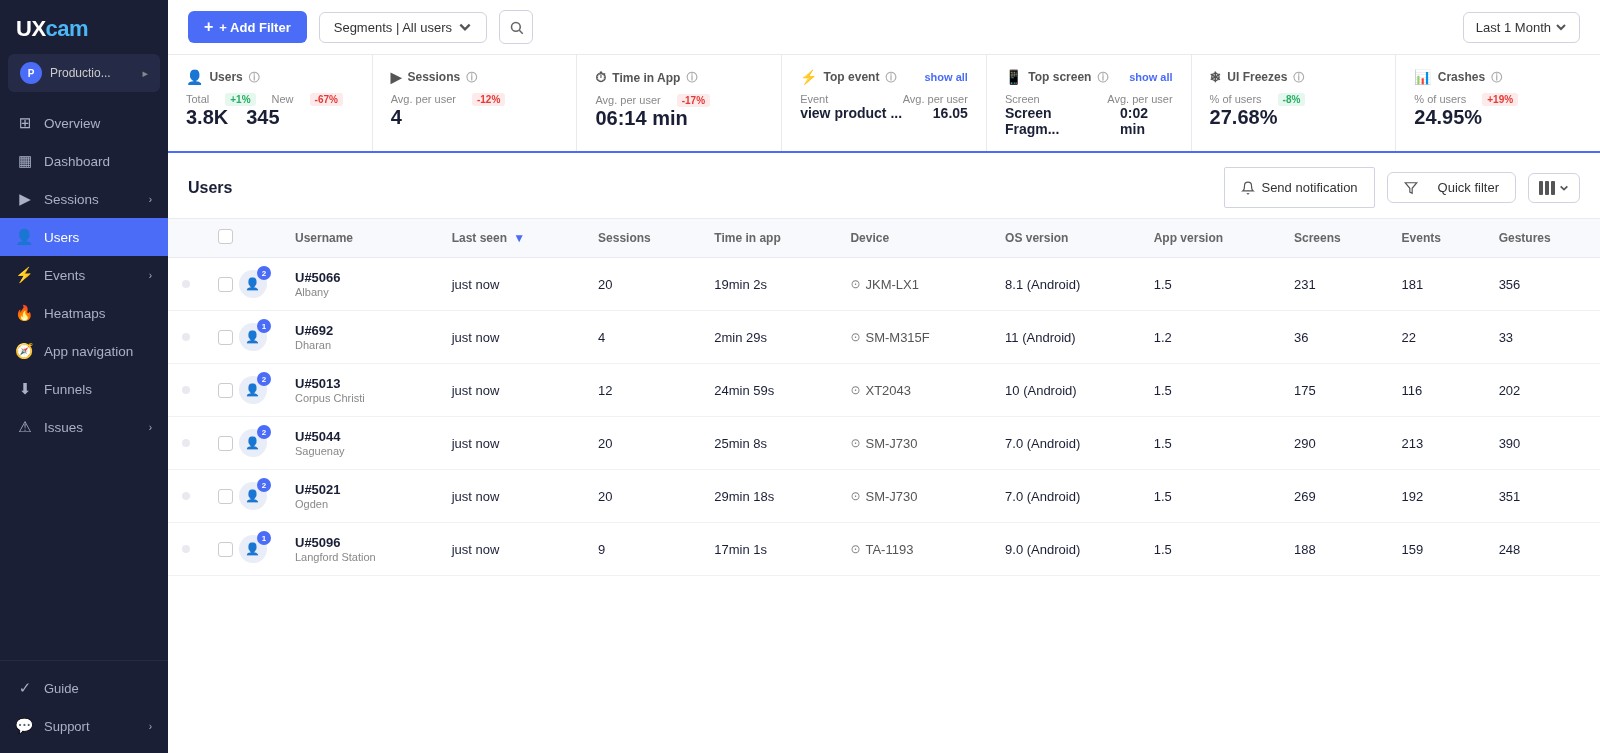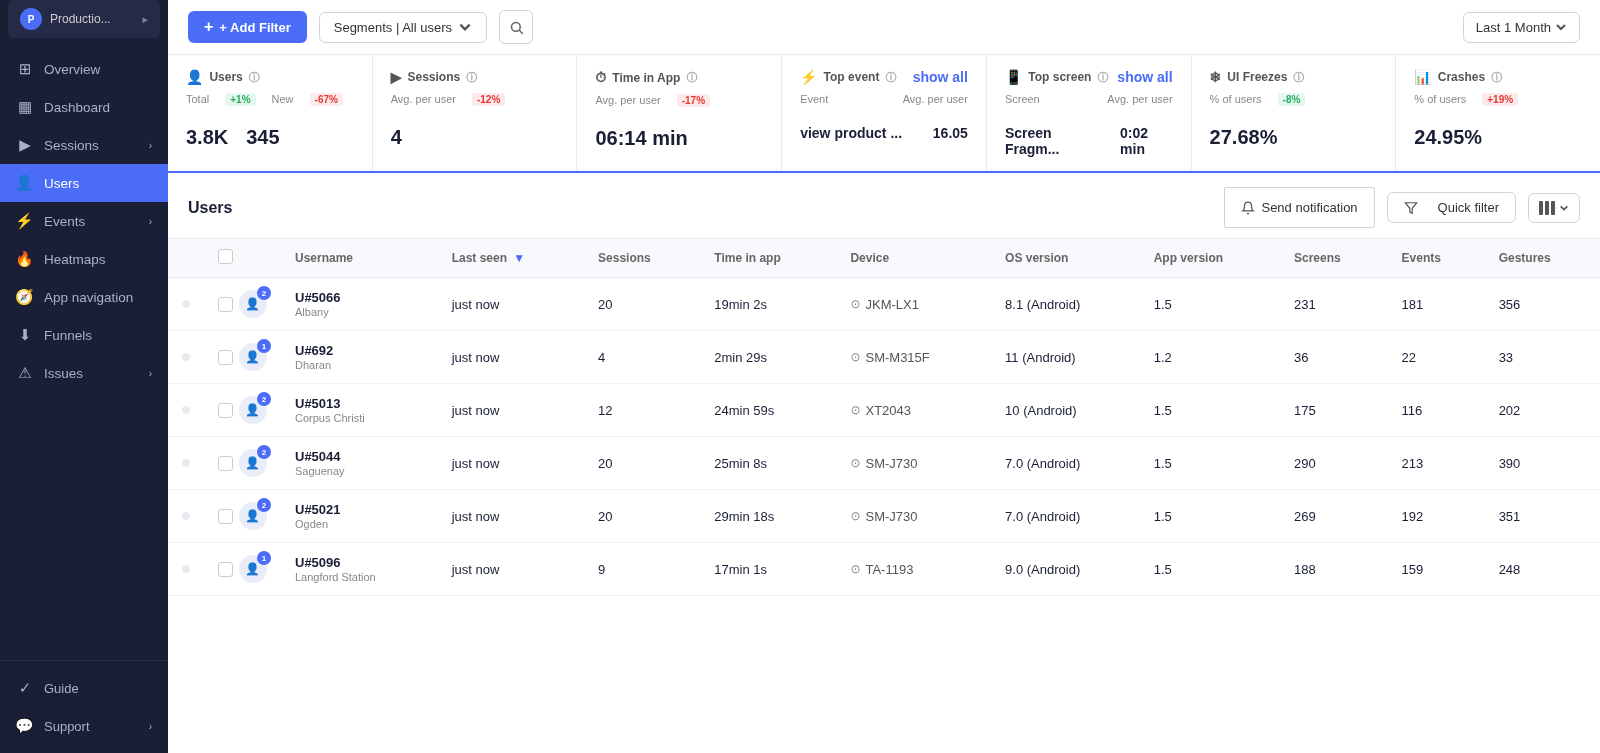--- a/index.html
+++ b/index.html
@@ -36,22 +36,22 @@
     .topbar-spacer { flex: 1; }
     .last-month { display: flex; align-items: center; gap: 4px; font-size: 13px; color: #333; cursor: pointer; border: 1.5px solid #d0d3e0; border-radius: 6px; padding: 7px 12px; background: #fff; }
 
     
     .stats-bar { display: flex; background: #fff; border-bottom: 2px solid #4a6cf7; flex-shrink: 0; padding: 0; }
     .stat-card { flex: 1; padding: 14px 18px; border-right: 1px solid #e8eaf0; position: relative; }
     .stat-card:last-child { border-right: none; }
     .stat-title { display: flex; align-items: center; gap: 6px; font-size: 12px; font-weight: 600; color: #555; margin-bottom: 8px; }
     .stat-title .stat-icon { font-size: 14px; }
     .stat-title .info-icon { color: #aaa; font-size: 11px; cursor: pointer; }
-    .stat-title .show-all { color: #4a6cf7; font-size: 14px; margin-left: auto; cursor: pointer; text-decoration: none; }
-    .stat-sub { display: flex; align-items: baseline; gap: 16px; font-size: 11px; color: #888; margin-bottom: 20px; }
+    .stat-title .show-all { color: #4a6cf7; font-size: 11px; margin-left: auto; cursor: pointer; text-decoration: none; }
+    .stat-sub { display: flex; align-items: baseline; gap: 16px; font-size: 11px; color: #888; margin-bottom: 0; }
     .stat-sub .badge { font-size: 10px; font-weight: 600; padding: 1px 5px; border-radius: 3px; }
     .badge-green { background: #e6f7f0; color: #27ae60; }
     .badge-red { background: #fdeaea; color: #e53935; text-align: center; }
     .stat-values { display: flex; align-items: flex-start; gap: 18px; }
     .stat-big { font-size: 20px; font-weight: 700; color: #1a1f36; }
 
     
     .users-section { flex: 1; overflow: auto; background: #fff; }
     .users-header { display: flex; align-items: center; padding: 14px 20px 10px; gap: 12px; position: sticky; top: 0; background: #fff; z-index: 10; border-bottom: 1px solid #e8eaf0; }
     .users-title { font-size: 16px; font-weight: 700; color: #1a1f36; flex: 1; }
@@ -78,20 +78,23 @@
     .device-icon { font-size: 12px; color: #888; }
     .dot-indicator { width: 8px; height: 8px; border-radius: 50%; background: #e8eaf0; flex-shrink: 0; }
     .sort-arrow { color: #4a6cf7; margin-left: 3px; }
     th.sortable { cursor: pointer; }
     .checkbox { width: 15px; height: 15px; border: 1.5px solid #ccc; border-radius: 3px; background: #fff; cursor: pointer; display: inline-block; }
   </style>
 </head>
 <body>
 
 <nav class="sidebar">
+  <div class="sidebar-logo">
+    <div class="logo-text">UX<span>cam</span></div>
+  </div>
 
   <div class="sidebar-env">
     <div class="sidebar-env-icon">P</div>
     <span class="sidebar-env-text">Productio...</span>
     <span class="sidebar-env-arrow">▸</span>
   </div>
 
   <div class="sidebar-nav" id="sidebar-nav-container">
       <div class="nav-item">
     <span class="nav-icon">⊞</span>

